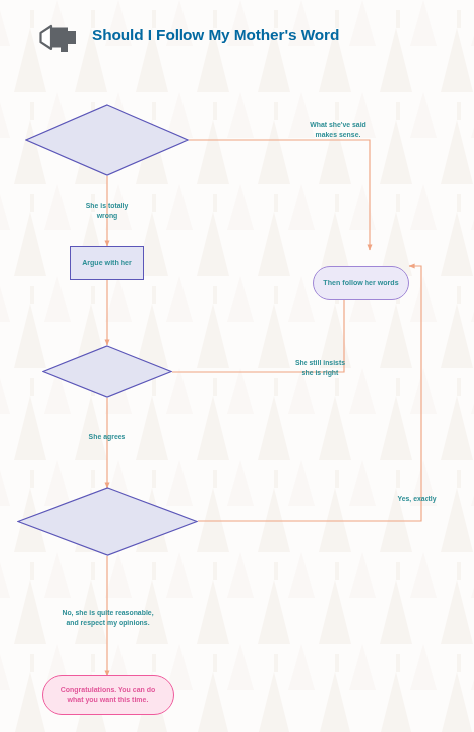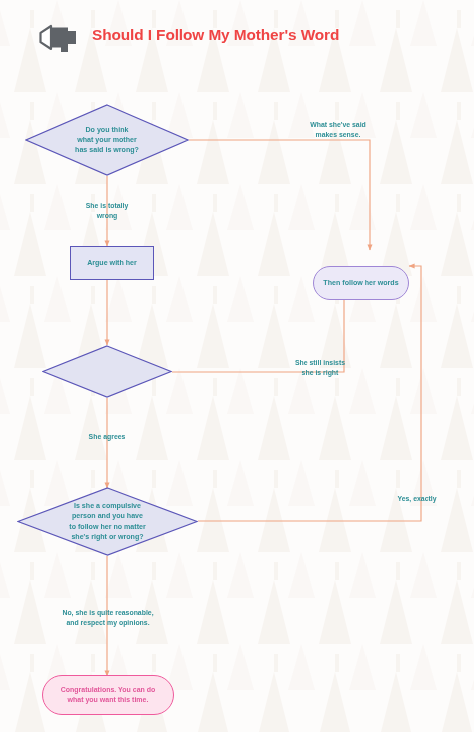--- a/index.html
+++ b/index.html
@@ -40,21 +40,21 @@
     top: 22px;
     width: 44px;
     height: 30px;
   }
   #page-title {
     position: absolute;
     left: 92px;
     top: 26px;
     font-size: 15.4px;
     font-weight: bold;
-    color: #ef4444;
+    color: #0369a1;
     letter-spacing: -0.1px;
     white-space: nowrap;
   }
 
   
   #canvas {
     position: absolute;
     left: 0; top: 0;
     width: 474px;
     height: 732px;
@@ -171,32 +171,29 @@
     <path d="M198,521 L421,521 L421,266 L409,266" marker-end="url(#arrow)"></path>
 
     <path d="M107,556 L107,676" marker-end="url(#arrow)"></path>
   </g>
 </svg>
 
 <div class="node diamond" style="left:25px; top:104px; width:164px; height:72px;">
   <svg class="dshape" viewBox="0 0 164 72" preserveAspectRatio="none">
     <polygon points="82,1 163,36 82,71 1,36" fill="#e2e3f2" stroke="#5b56b8" stroke-width="1.2"></polygon>
   </svg>
-  <span class="lbl">Do you think
-what your mother
-has said is wrong?</span>
 </div>
 
 <div class="edge-label" style="left:60px; top:201px; width:94px;">She is totally
 wrong</div>
 
 <div class="edge-label" style="left:290px; top:120px; width:96px;">What she've said
 makes sense.</div>
 
-<div class="node process" style="left:70px; top:246px; width:84px; height:34px;">
+<div class="node process" style="left:70px; top:246px; width:74px; height:34px;">
   <span class="lbl">Argue with her</span>
 </div>
 
 <div class="node pill" style="left:313px; top:266px; width:96px; height:34px;">
   <span class="lbl">Then follow her words</span>
 </div>
 
 <div class="node diamond" style="left:42px; top:345px; width:130px; height:53px;">
   <svg class="dshape" viewBox="0 0 130 53" preserveAspectRatio="none">
     <polygon points="65,1 129,26.5 65,52 1,26.5" fill="#e2e3f2" stroke="#5b56b8" stroke-width="1.2"></polygon>
@@ -205,24 +202,20 @@
 
 <div class="edge-label" style="left:272px; top:358px; width:96px;">She still insists
 she is right</div>
 
 <div class="edge-label" style="left:62px; top:432px; width:90px;">She agrees</div>
 
 <div class="node diamond" style="left:17px; top:487px; width:181px; height:69px;">
   <svg class="dshape" viewBox="0 0 181 69" preserveAspectRatio="none">
     <polygon points="90.5,1 180,34.5 90.5,68 1,34.5" fill="#e2e3f2" stroke="#5b56b8" stroke-width="1.2"></polygon>
   </svg>
-  <span class="lbl">Is she a compulsive
-person and you have
-to follow her no matter
-she's right or wrong?</span>
 </div>
 
 <div class="edge-label" style="left:381px; top:494px; width:72px;">Yes, exactly</div>
 
 <div class="edge-label" style="left:32px; top:608px; width:152px;">No, she is quite reasonable,
 and respect my opinions.</div>
 
 <div class="node pill-end" style="left:42px; top:675px; width:132px; height:40px; font-size:7px;">
   <span class="lbl">Congratulations. You can do
 what you want this time.</span>

